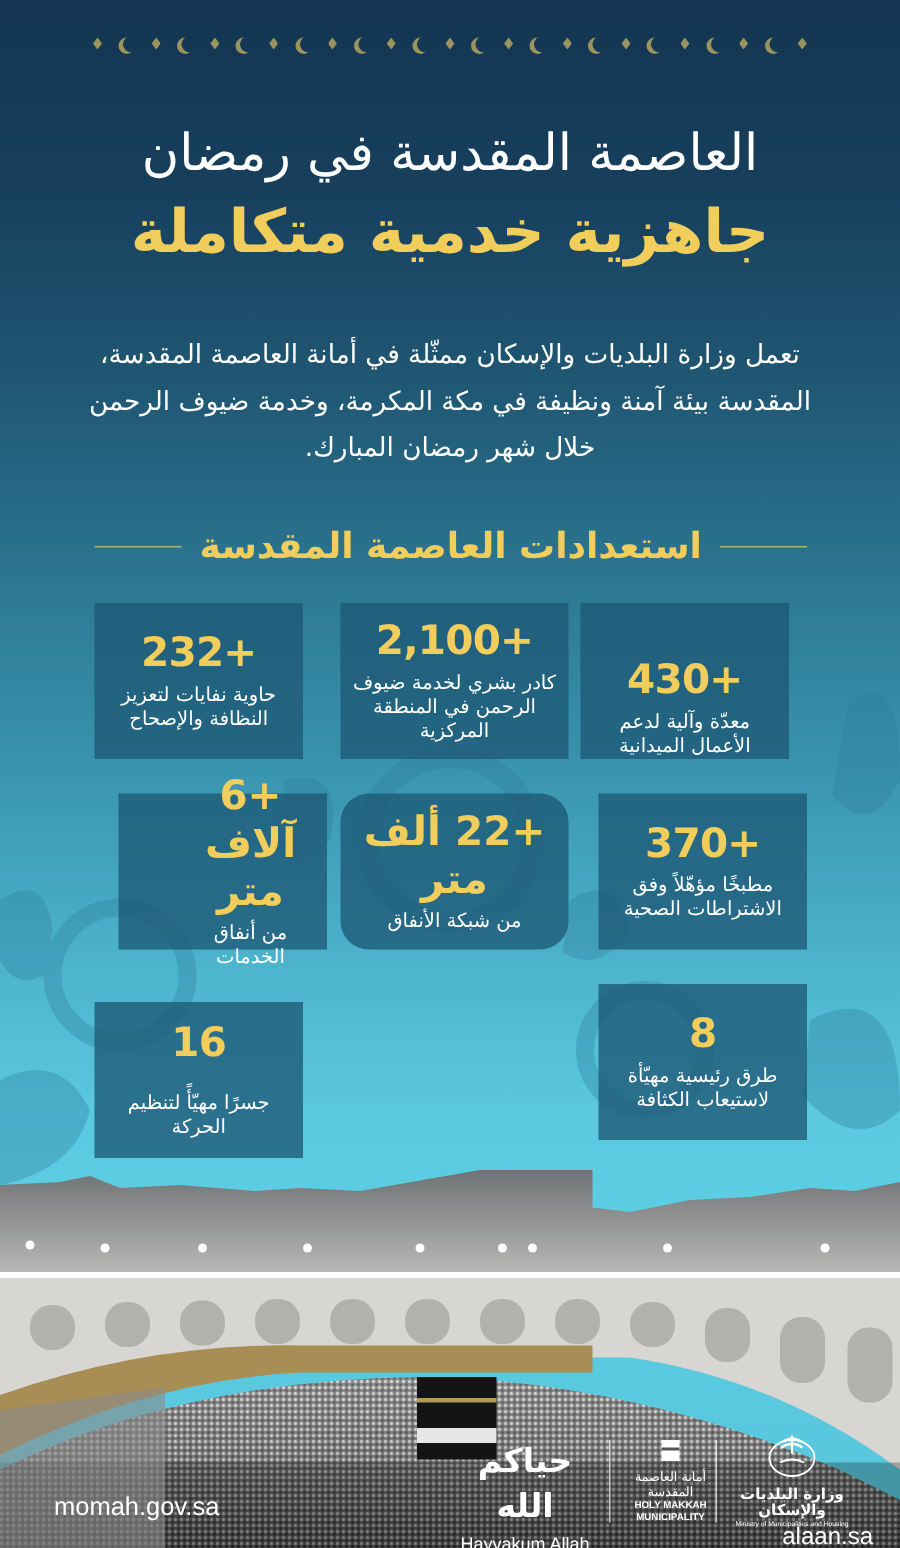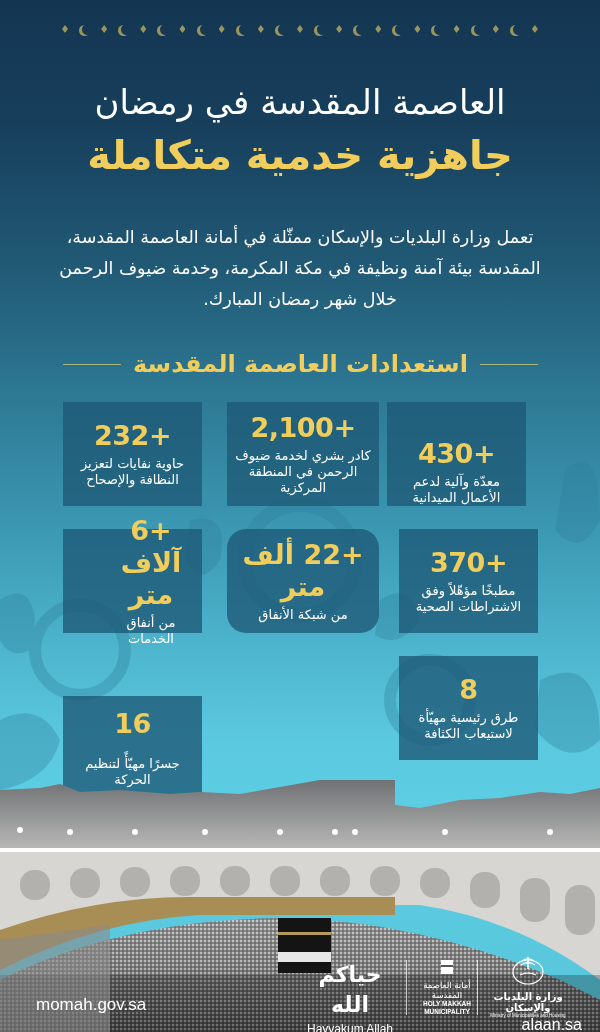--- a/index.html
+++ b/index.html
@@ -167,30 +167,30 @@
 </div>
 
 <div class="card" style="left:399px; top:529px;">
   <div class="num ltr">370+</div>
   <div class="desc">مطبخًا مؤهّلاً وفق الاشتراطات الصحية</div>
 </div>
 <div class="card" style="left:227px; top:529px; width:152px;border-radius:19px;">
   <div class="num">+22 ألف متر</div>
   <div class="desc">من شبكة الأنفاق</div>
 </div>
-<div class="card" style="left:63px; top:529px;padding-left:37px;">
+<div class="card" style="left:79px; top:529px;padding-left:37px;">
   <div class="num">+6 آلاف متر</div>
   <div class="desc">من أنفاق الخدمات</div>
 </div>
 
 <div class="card" style="left:399px; top:656px;">
   <div class="num">8</div>
   <div class="desc">طرق رئيسية مهيّأة لاستيعاب الكثافة</div>
 </div>
-<div class="card" style="left:63px; top:696px;gap:12px;">
+<div class="card" style="left:63px; top:668px;gap:12px;">
   <div class="num">16</div>
   <div class="desc">جسرًا مهيّأً لتنظيم الحركة</div>
 </div>
 
 <div class="photo">
   <svg viewBox="0 0 600 252" preserveAspectRatio="none">
     <defs>
       <linearGradient id="crowd" x1="0" y1="0" x2="0" y2="1">
         <stop offset="0" stop-color="#cfcfcf"></stop>
         <stop offset="0.5" stop-color="#8d8d8d"></stop>

